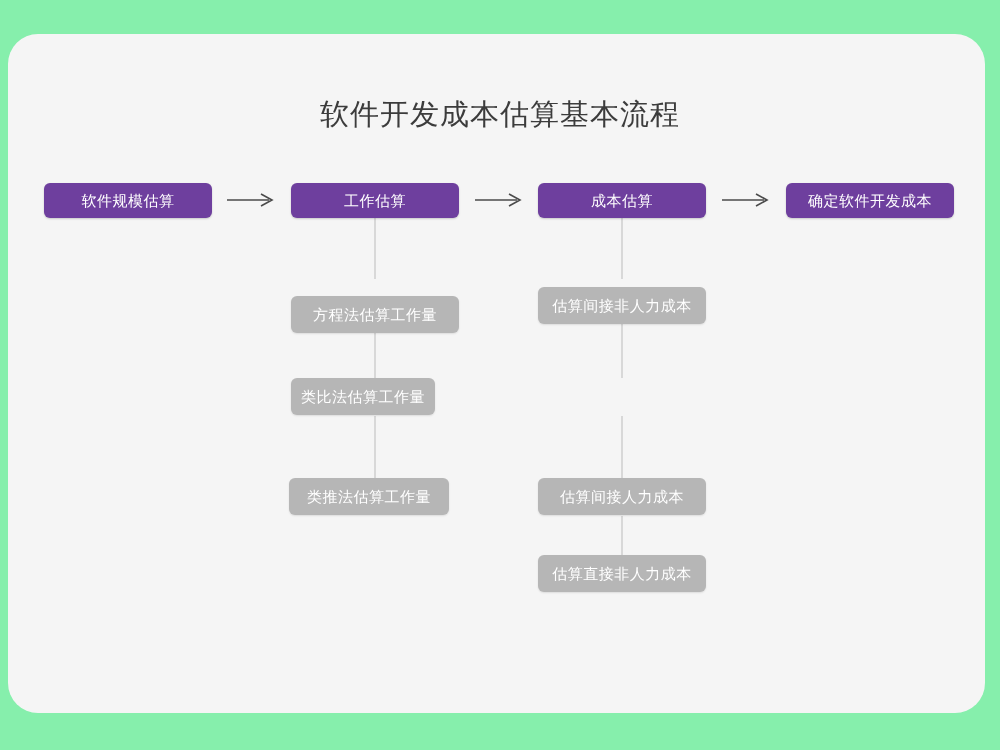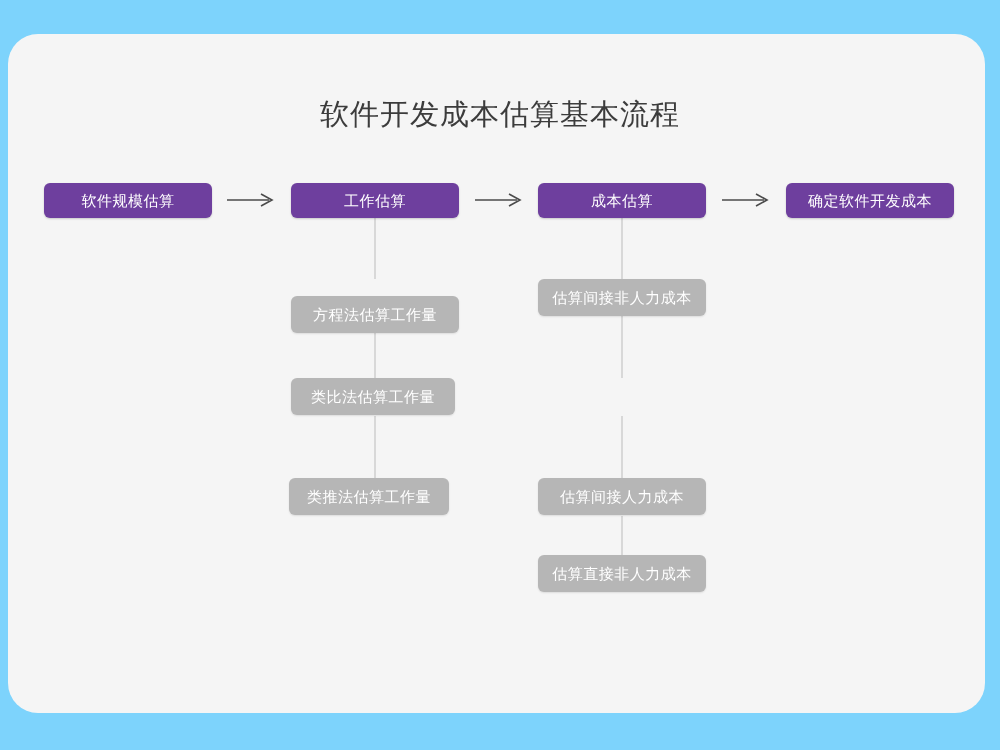--- a/index.html
+++ b/index.html
@@ -11,21 +11,21 @@
     width: 1000px;
     height: 750px;
     font-family: "Liberation Sans", "DejaVu Sans", sans-serif;
     overflow: hidden;
   }
 
   #canvas {
     position: relative;
     width: 1000px;
     height: 750px;
-    background: #7dd3fc;
+    background: #86efac;
   }
 
   
   #card {
     position: absolute;
     left: 8px;
     top: 34px;
     width: 977px;
     height: 679px;
     background: #f5f5f5;
@@ -142,29 +142,29 @@
     <svg width="50" height="16" viewBox="0 0 50 16" aria-hidden="true">
       <line x1="1" y1="8" x2="43" y2="8" stroke="#4a4a4a" stroke-width="1.6"></line>
       <polyline points="35,2 46,8 35,14" fill="none" stroke="#4a4a4a" stroke-width="1.6"></polyline>
     </svg>
   </div>
 
   <div class="node secondary" style="left:291px; top:279px; width:168px; height:37px;margin-top:17px;">
     <span>方程法估算工作量</span>
   </div>
 
-  <div class="node secondary" style="left:291px; top:378px; width:164px; height:37px;">
+  <div class="node secondary" style="left:291px; top:378px; width:144px; height:37px;">
     <span>类比法估算工作量</span>
   </div>
 
   <div class="node secondary" style="left:289px; top:478px; width:160px; height:37px;text-align:center;">
     <span>类推法估算工作量</span>
   </div>
 
-  <div class="node secondary" style="left:538px; top:279px; width:168px; height:37px;">
+  <div class="node secondary" style="left:538px; top:287px; width:168px; height:37px;">
     <span>估算间接非人力成本</span>
   </div>
 
 
   <div class="node secondary" style="left:538px; top:478px; width:168px; height:37px;">
     <span>估算间接人力成本</span>
   </div>
 
   <div class="node secondary" style="left:538px; top:555px; width:168px; height:37px;">
     <span>估算直接非人力成本</span>

